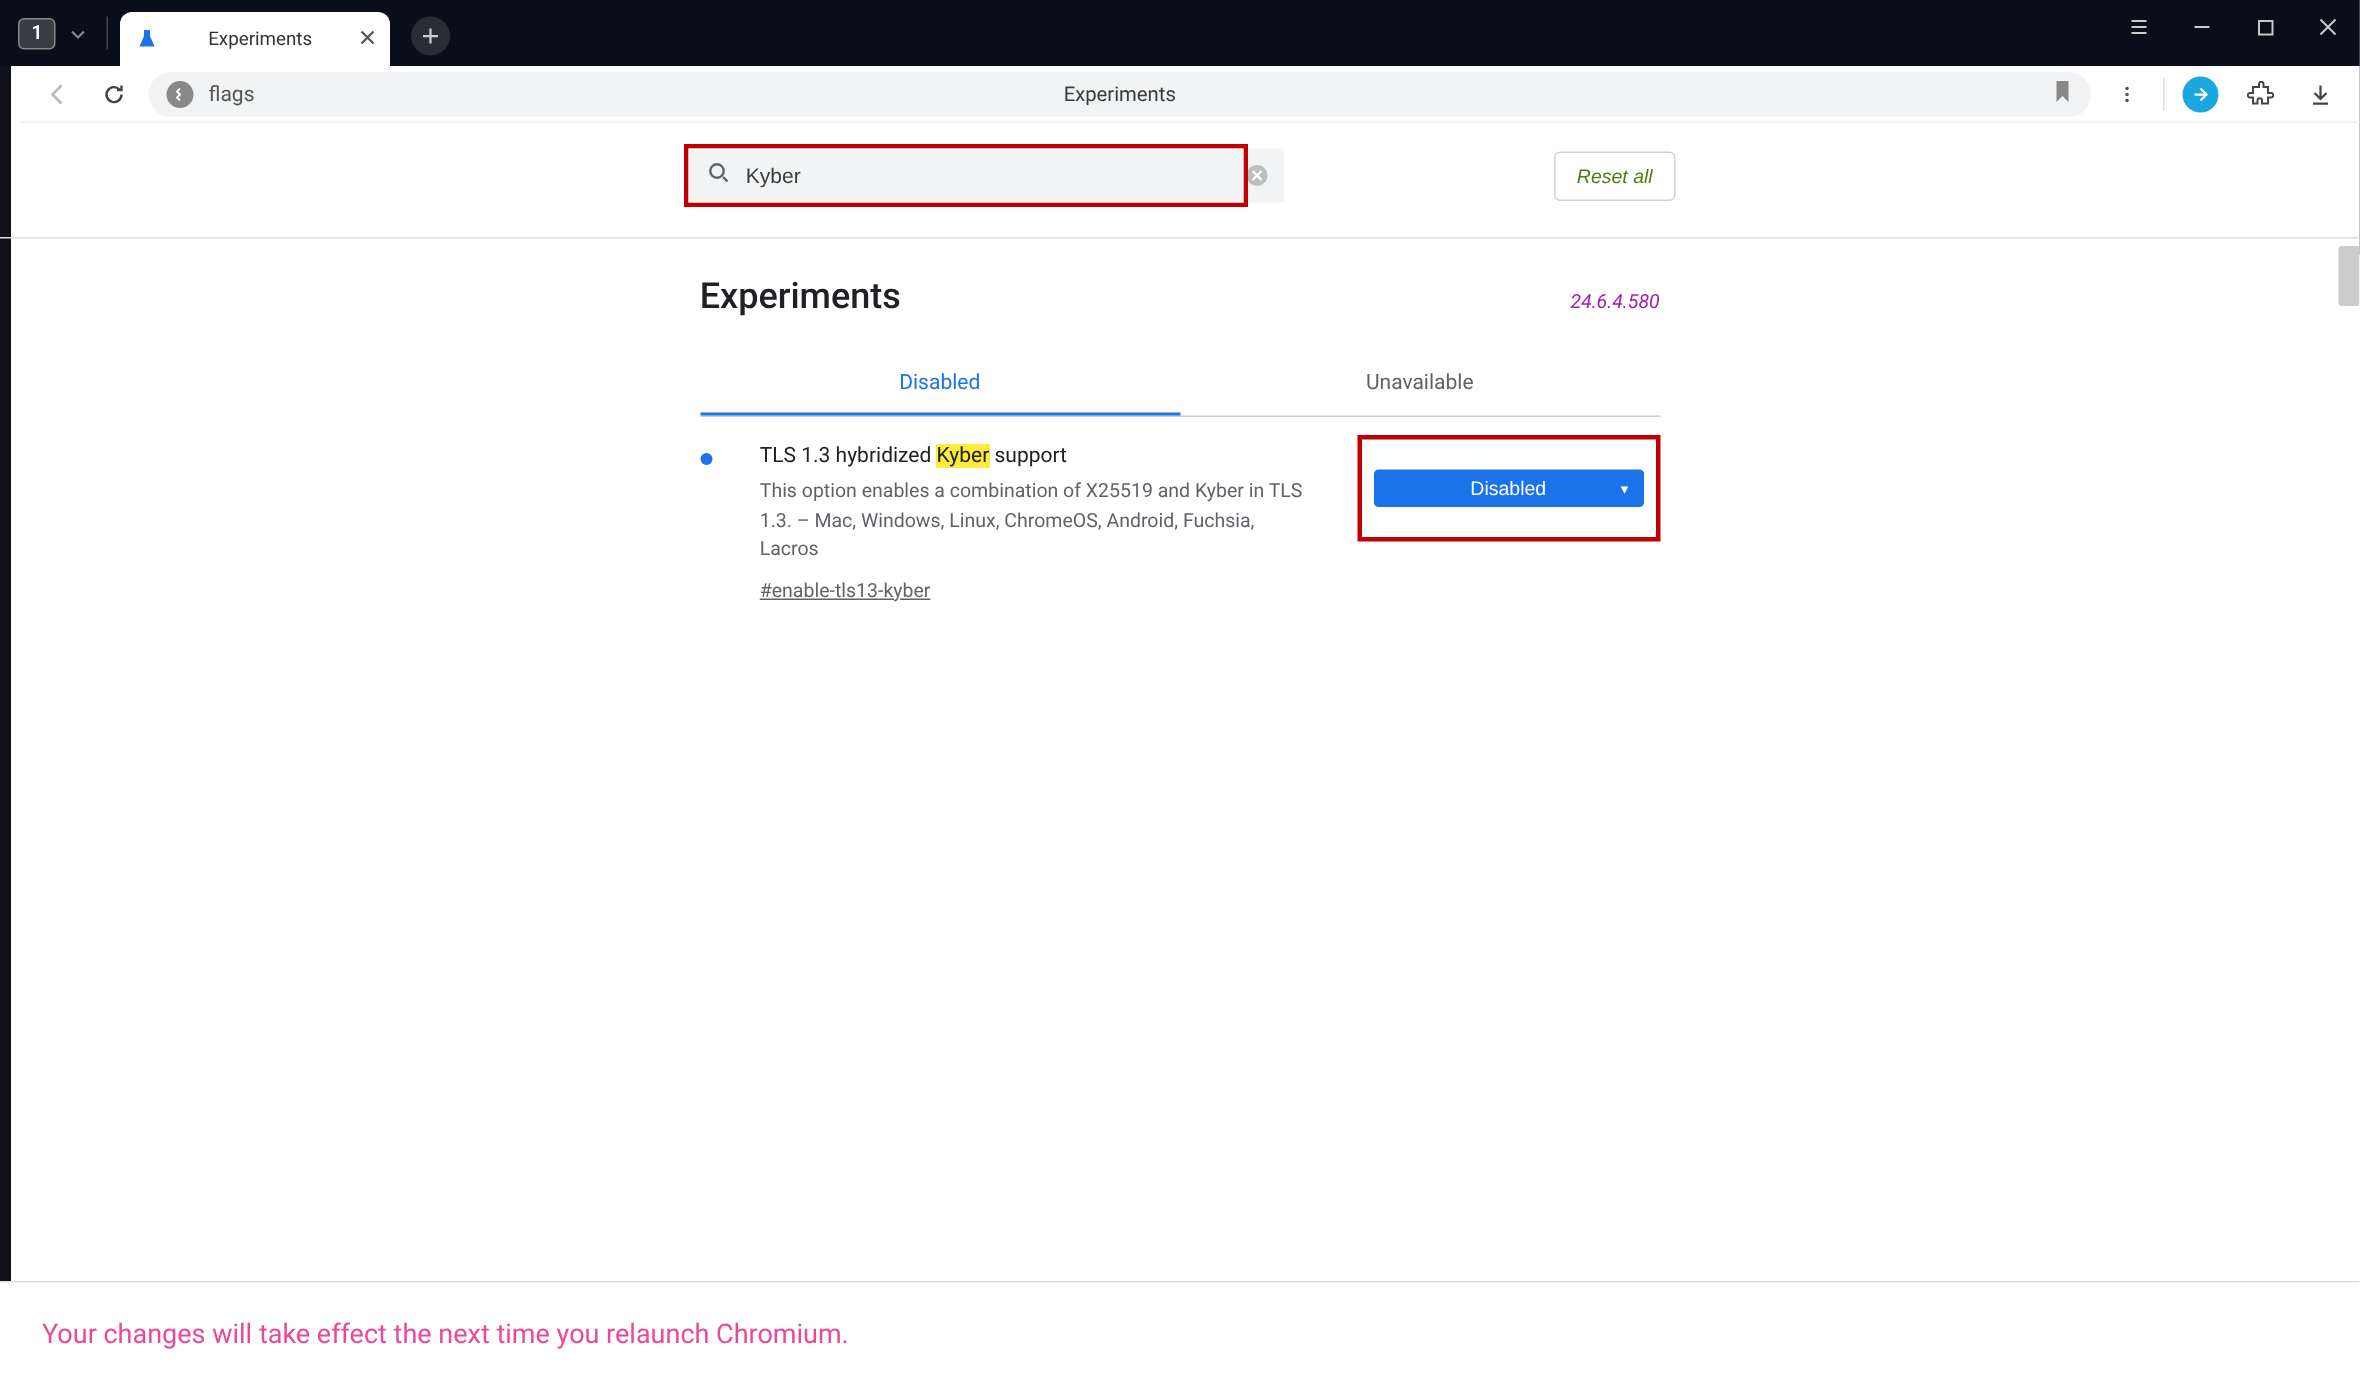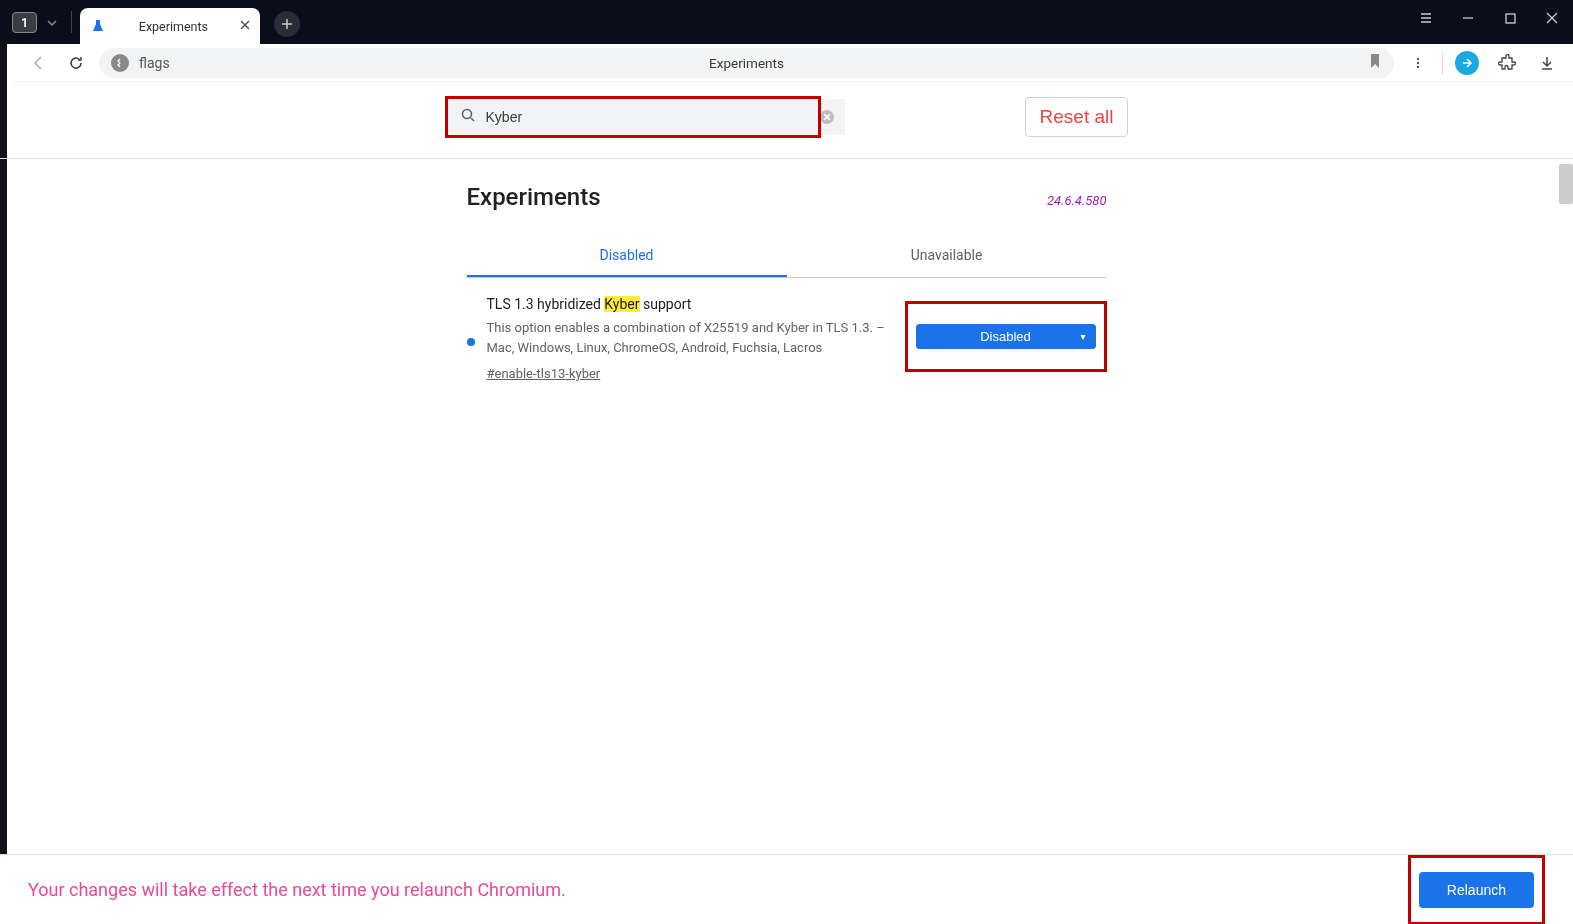--- a/index.html
+++ b/index.html
@@ -244,25 +244,26 @@
   align-items: center;
   justify-content: center;
 }
 .search-outer {
   display: flex;
   align-items: center;
 }
 .reset-btn {
   border: 1px solid #ccd3dd;
   background: #fff;
-  color: #ef4444;
-  font-size: 19px;
+  color: #4d7c0f;
+  font-size: 13px;
   padding: 8px 14px;
   border-radius: 4px;
   cursor: pointer;
+  font-style: italic;
 }
 .divider {
   height: 1px;
   background: #e0e0e0;
   margin-top: 20px;
 }
 .main-content {
   max-width: 640px;
   margin: 24px auto 0;
 }
@@ -295,22 +296,22 @@
   cursor: pointer;
   border-bottom: 2px solid transparent;
 }
 .tab-item.active {
   color: #1a73e8;
   border-bottom-color: #1a73e8;
 }
 .flag-row {
   display: flex;
   padding: 18px 0;
-  gap: 12px;
-  align-items: center;
+  gap: 32px;
+  align-items: flex-start;
 }
 .flag-dot {
   width: 8px;
   height: 8px;
   background: #1a73e8;
   border-radius: 50%;
   margin-top: 6px;
   flex-shrink: 0;
 }
 .flag-info {
@@ -580,18 +581,15 @@
               <option>Disabled</option>
             </select>
             <span class="select-caret">▾</span>
           </div>
         </div>
       </div>
     </div>
 
     <div class="footer-bar">
       <span class="footer-msg">Your changes will take effect the next time you relaunch Chromium.</span>
-      <div class="relaunch-wrap">
-        <button class="relaunch-btn">Relaunch</button>
-      </div>
     </div>
   </div>
 </div>
 
 </body></html>

